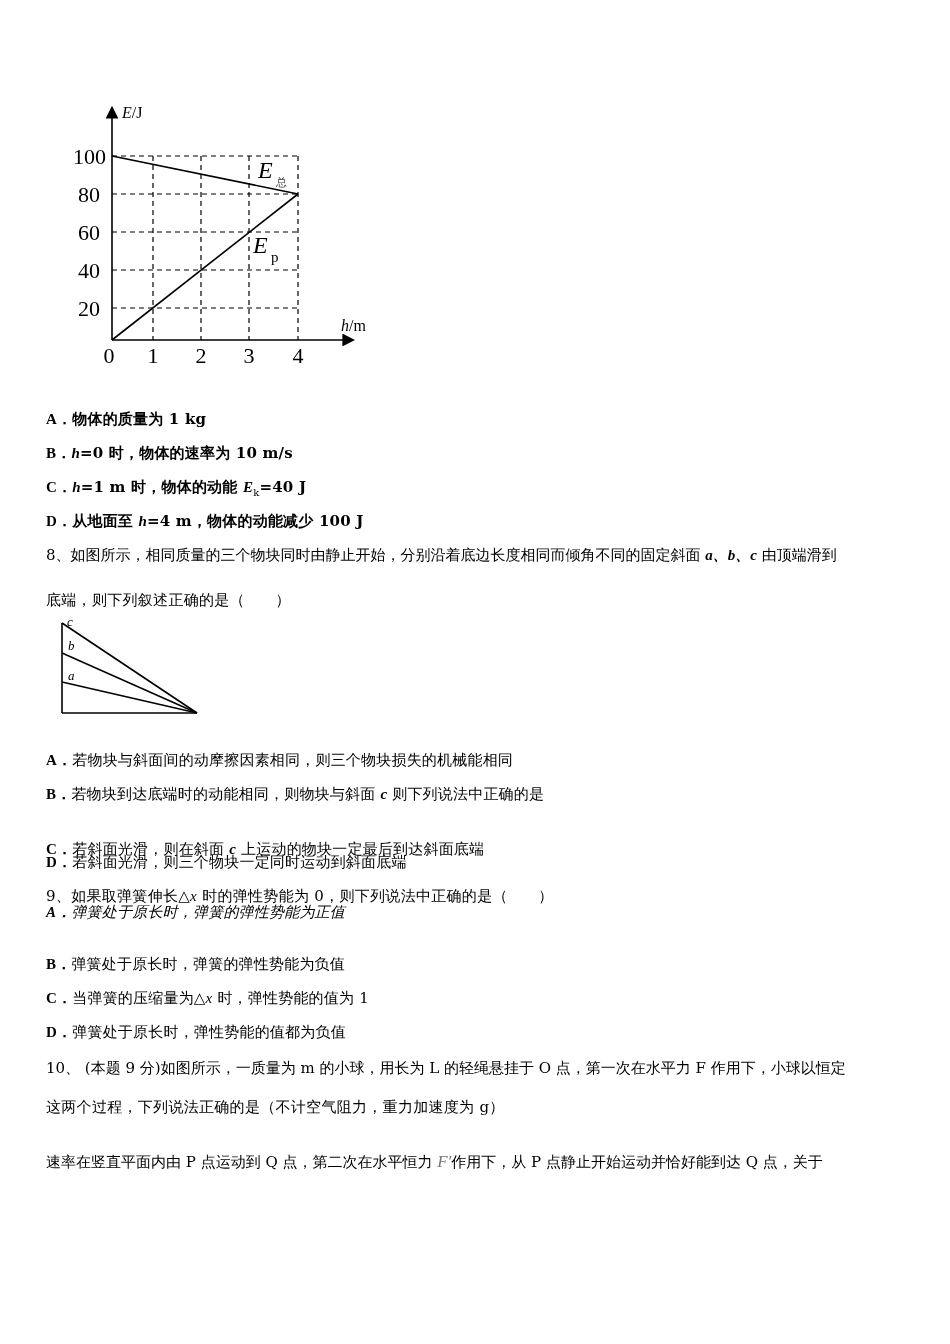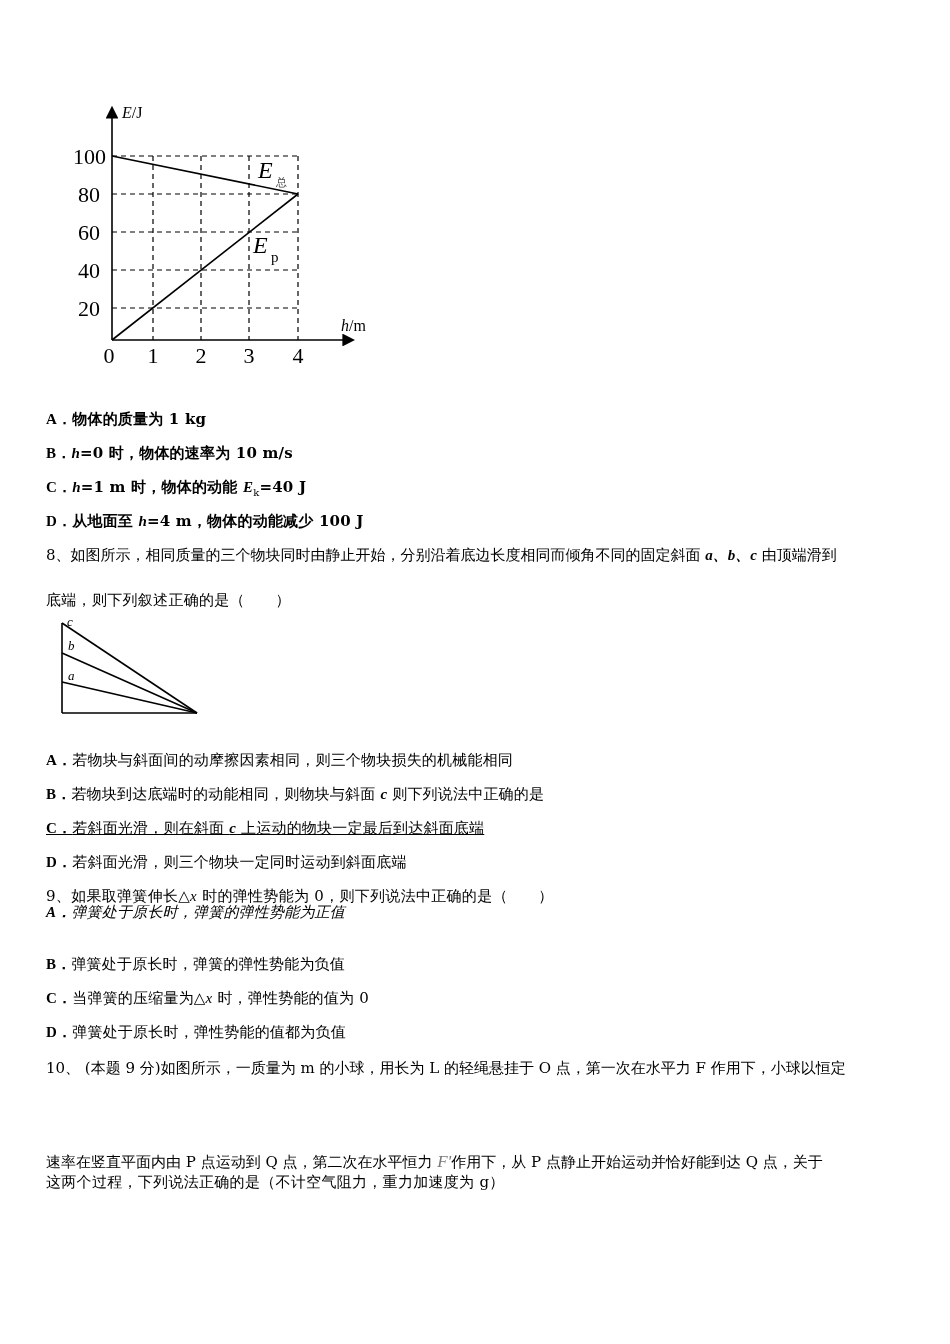--- a/index.html
+++ b/index.html
@@ -92,44 +92,44 @@
   <text x="13" y="35" font-size="13" font-style="italic">b</text>
   <text x="12" y="11" font-size="13" font-style="italic">c</text>
 </svg>
 
 <div class="opt" style="top:751px;font-weight:normal;">
   <span class="lbl">A．</span><span>若物块与斜面间的动摩擦因素相同，则三个物块损失的机械能相同</span>
 </div>
 <div class="opt" style="top:785px;font-weight:normal;">
   <span class="lbl">B．</span><span>若物块到达底端时的动能相同，则物块与斜面 </span><i class="v">c</i><span> 则下列说法中正确的是</span>
 </div>
-<div class="opt" style="top:819px;font-weight:normal;text-decoration:underline;">
+<div class="opt" style="top:840px;font-weight:normal;">
   <span class="lbl">C．</span><span>若斜面光滑，则在斜面 </span><i class="v">c</i><span> 上运动的物块一定最后到达斜面底端</span>
 </div>
 <div class="opt" style="top:853px;font-weight:normal;">
   <span class="lbl">D．</span><span>若斜面光滑，则三个物块一定同时运动到斜面底端</span>
 </div>
 
 <div class="q" style="top:887px;">
   <span>9、如果取弹簧伸长△</span><i class="vn">x</i><span> 时的弹性势能为 0，则下列说法中正确的是（　　）</span>
 </div>
 <div class="opt" style="top:903px;font-weight:normal;font-style:italic;">
   <span class="lbl">A．</span><span>弹簧处于原长时，弹簧的弹性势能为正值</span>
 </div>
 <div class="opt" style="top:955px;font-weight:normal;">
   <span class="lbl">B．</span><span>弹簧处于原长时，弹簧的弹性势能为负值</span>
 </div>
 <div class="opt" style="top:989px;font-weight:normal;">
-  <span class="lbl">C．</span><span>当弹簧的压缩量为△</span><i class="vn">x</i><span> 时，弹性势能的值为 0</span>
+  <span class="lbl">C．</span><span>当弹簧的压缩量为△</span><i class="vn">x</i><span> 时，弹性势能的值为 1</span>
 </div>
 <div class="opt" style="top:1023px;font-weight:normal;">
   <span class="lbl">D．</span><span>弹簧处于原长时，弹性势能的值都为负值</span>
 </div>
 
 <div class="q" style="top:1059px;letter-spacing:0px;">
   <span>10、 (本题 9 分)如图所示，一质量为 m 的小球，用长为 L 的轻绳悬挂于 O 点，第一次在水平力 F 作用下，小球以恒定</span>
 </div>
 <div class="q" style="top:1152px;letter-spacing:0px;">
   <span>速率在竖直平面内由 P 点运动到 Q 点，第二次在水平恒力 </span><i class="vn" style="color:#777;font-size:17px;">F'</i><span>作用下，从 P 点静止开始运动并恰好能到达 Q 点，关于</span>
 </div>
-<div class="q" style="top:1173px;">
+<div class="q" style="top:1098px;">
   <span>这两个过程，下列说法正确的是（不计空气阻力，重力加速度为 g）</span>
 </div>
 
 </body></html>

